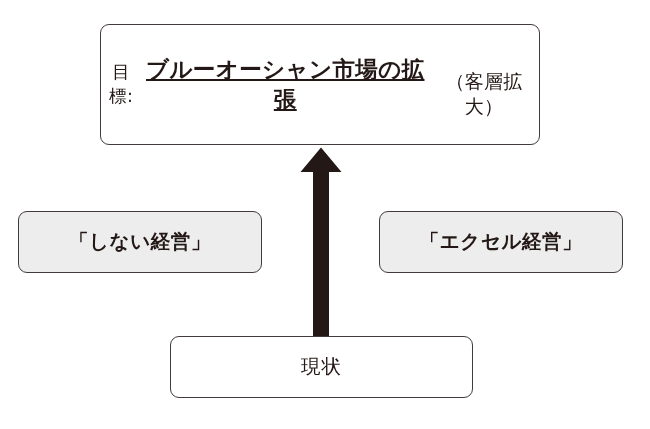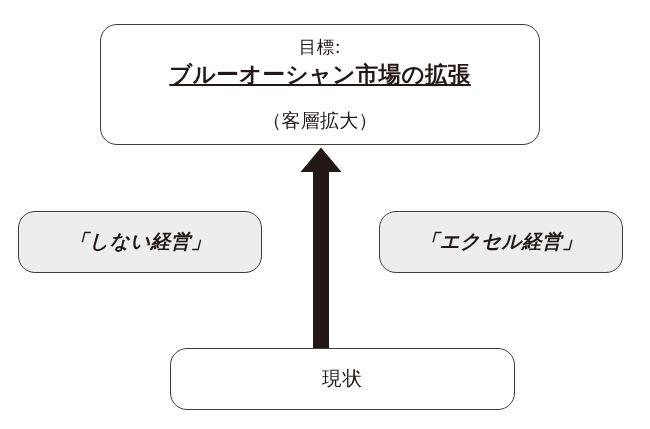--- a/index.html
+++ b/index.html
@@ -14,23 +14,23 @@
     position: relative;
     width: 650px;
     height: 429px;
     background: #ffffff;
     overflow: hidden;
   }
   .node {
     position: absolute;
     box-sizing: border-box;
     border: 1.6px solid #433b3a;
-    border-radius: 17px;
+    border-radius: 9px;
     display: flex;
-    flex-direction: column;
+    flex-direction: row;
     align-items: center;
     justify-content: center;
     text-align: center;
     color: #231815;
     line-height: 1.32;
   }
   .node.white  { background: #ffffff; }
   .node.gray   { background: #ededed; }
 
   
@@ -70,28 +70,27 @@
   #strategy-right {
     left: 379px;
     top: 211px;
     width: 244px;
     height: 62px;
   }
   .strategy-label {
     font-size: 19.5px;
     font-weight: bold;
     letter-spacing: 0.6px;
-    font-style: italic;
   }
 
   
   #current-box {
     left: 170px;
-    top: 348px;
-    width: 345px;
+    top: 336px;
+    width: 303px;
     height: 62px;
     z-index: 3;
   }
   .current-label {
     font-size: 19.5px;
     font-weight: normal;
     letter-spacing: 1px;
   }
 
   

